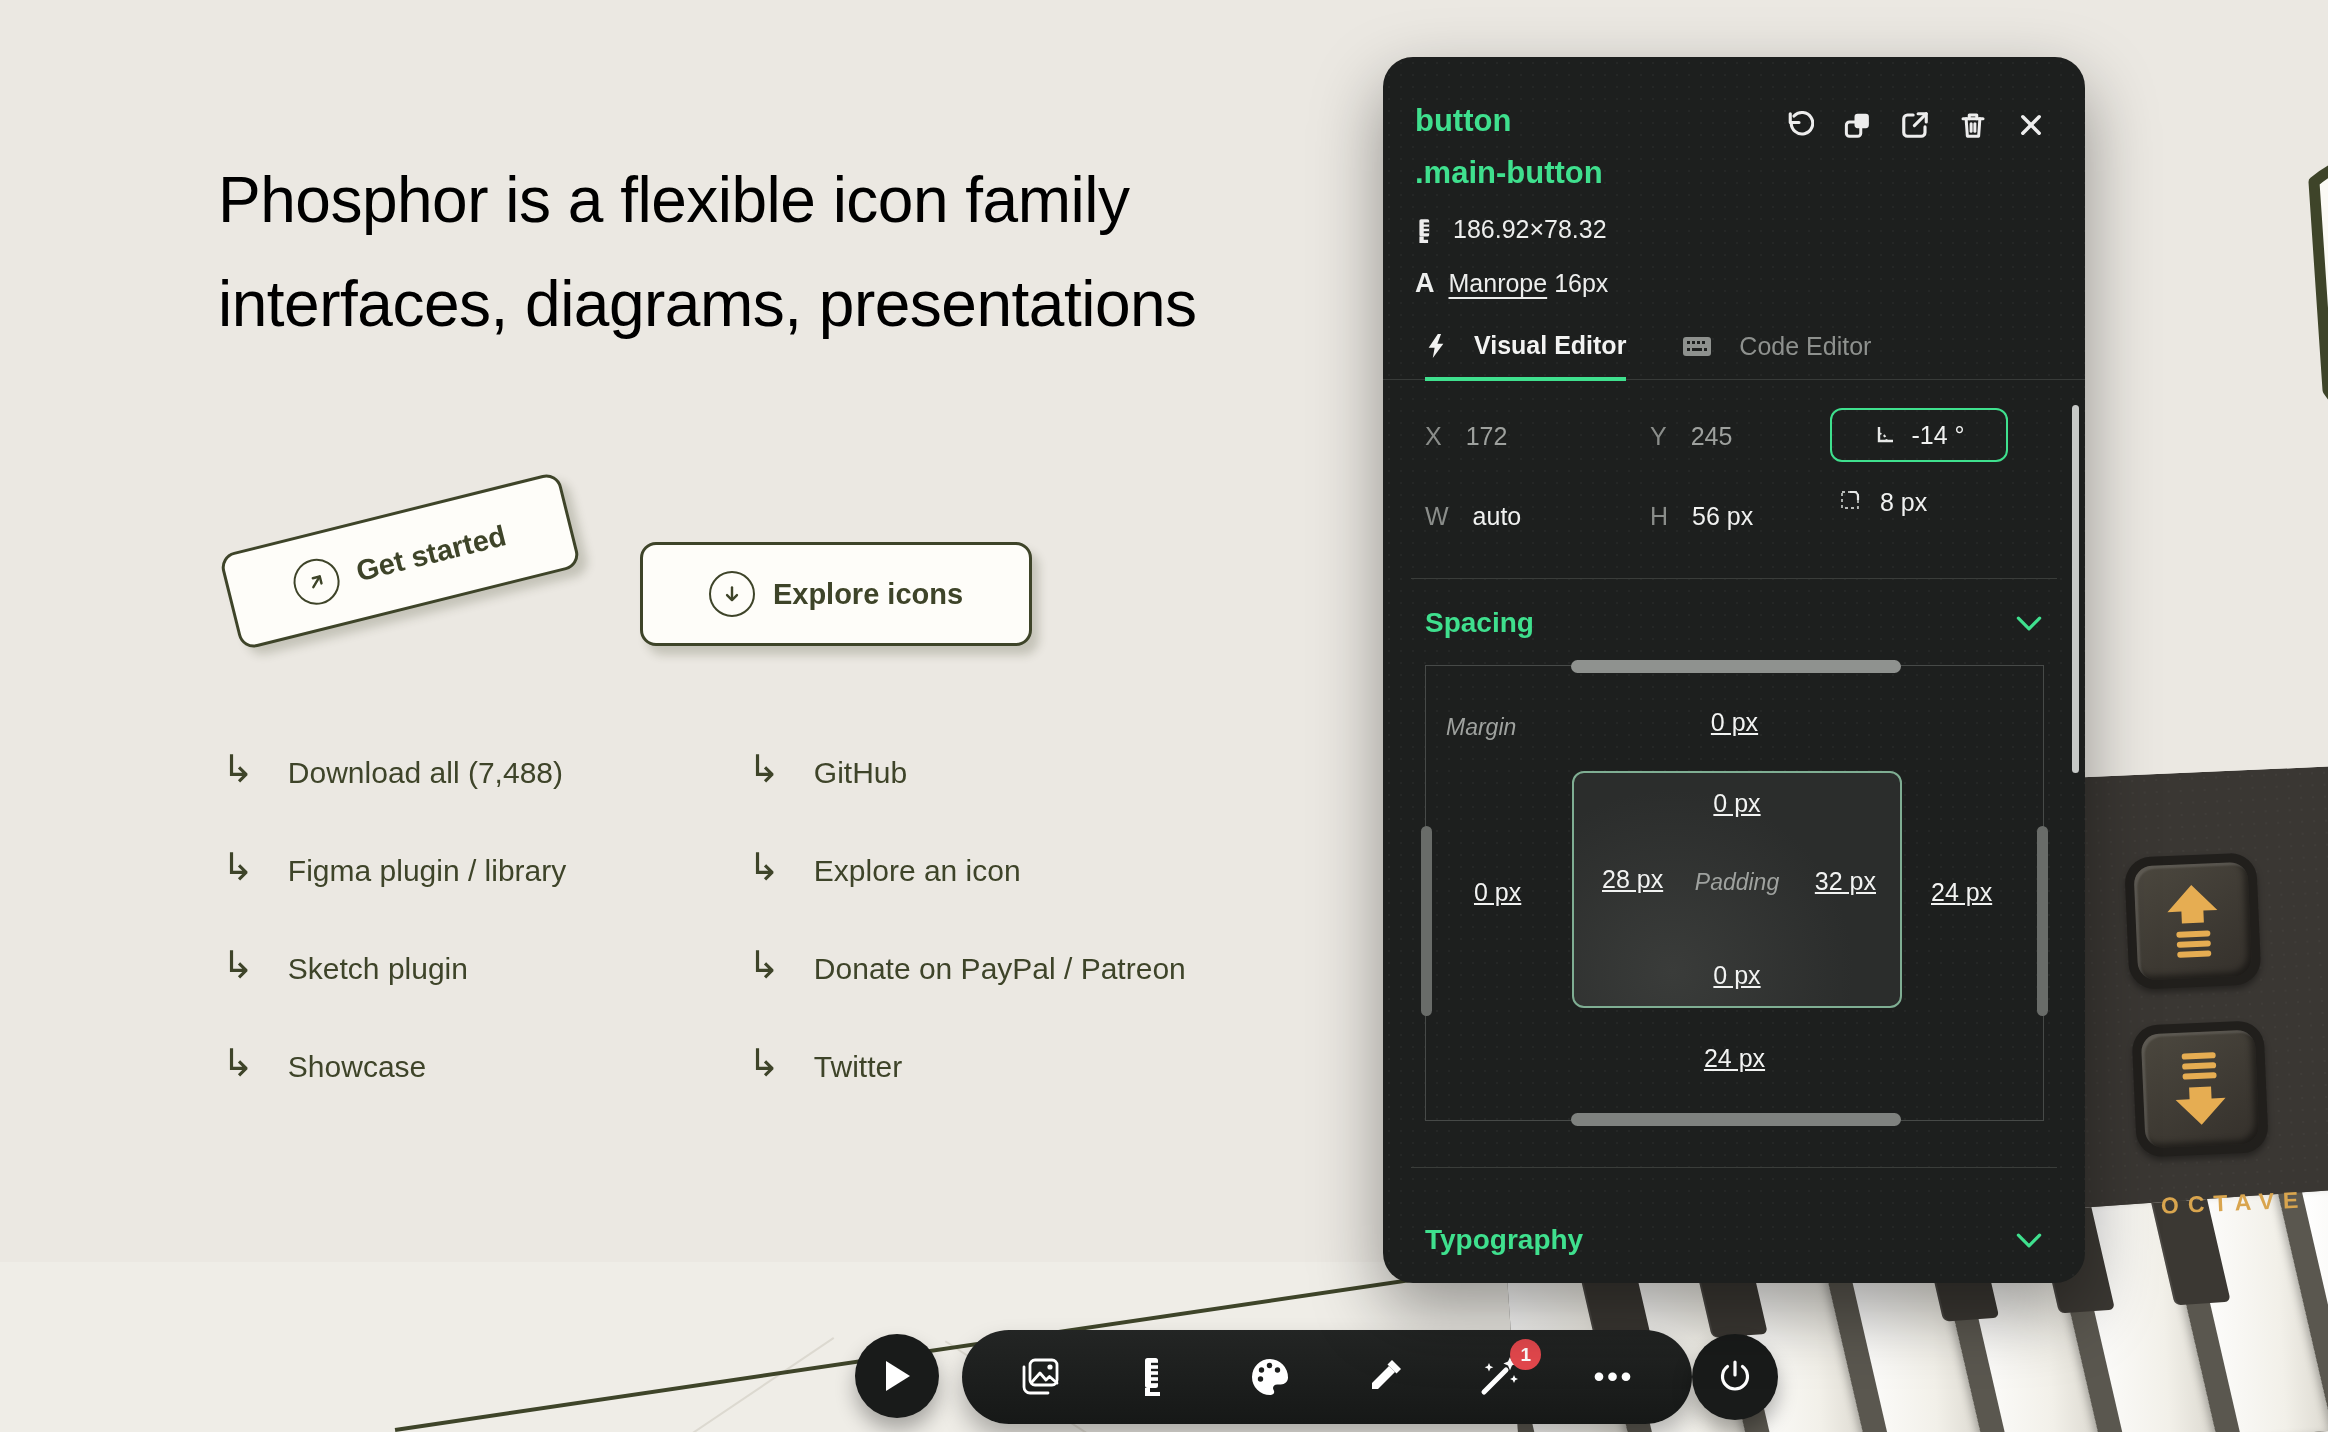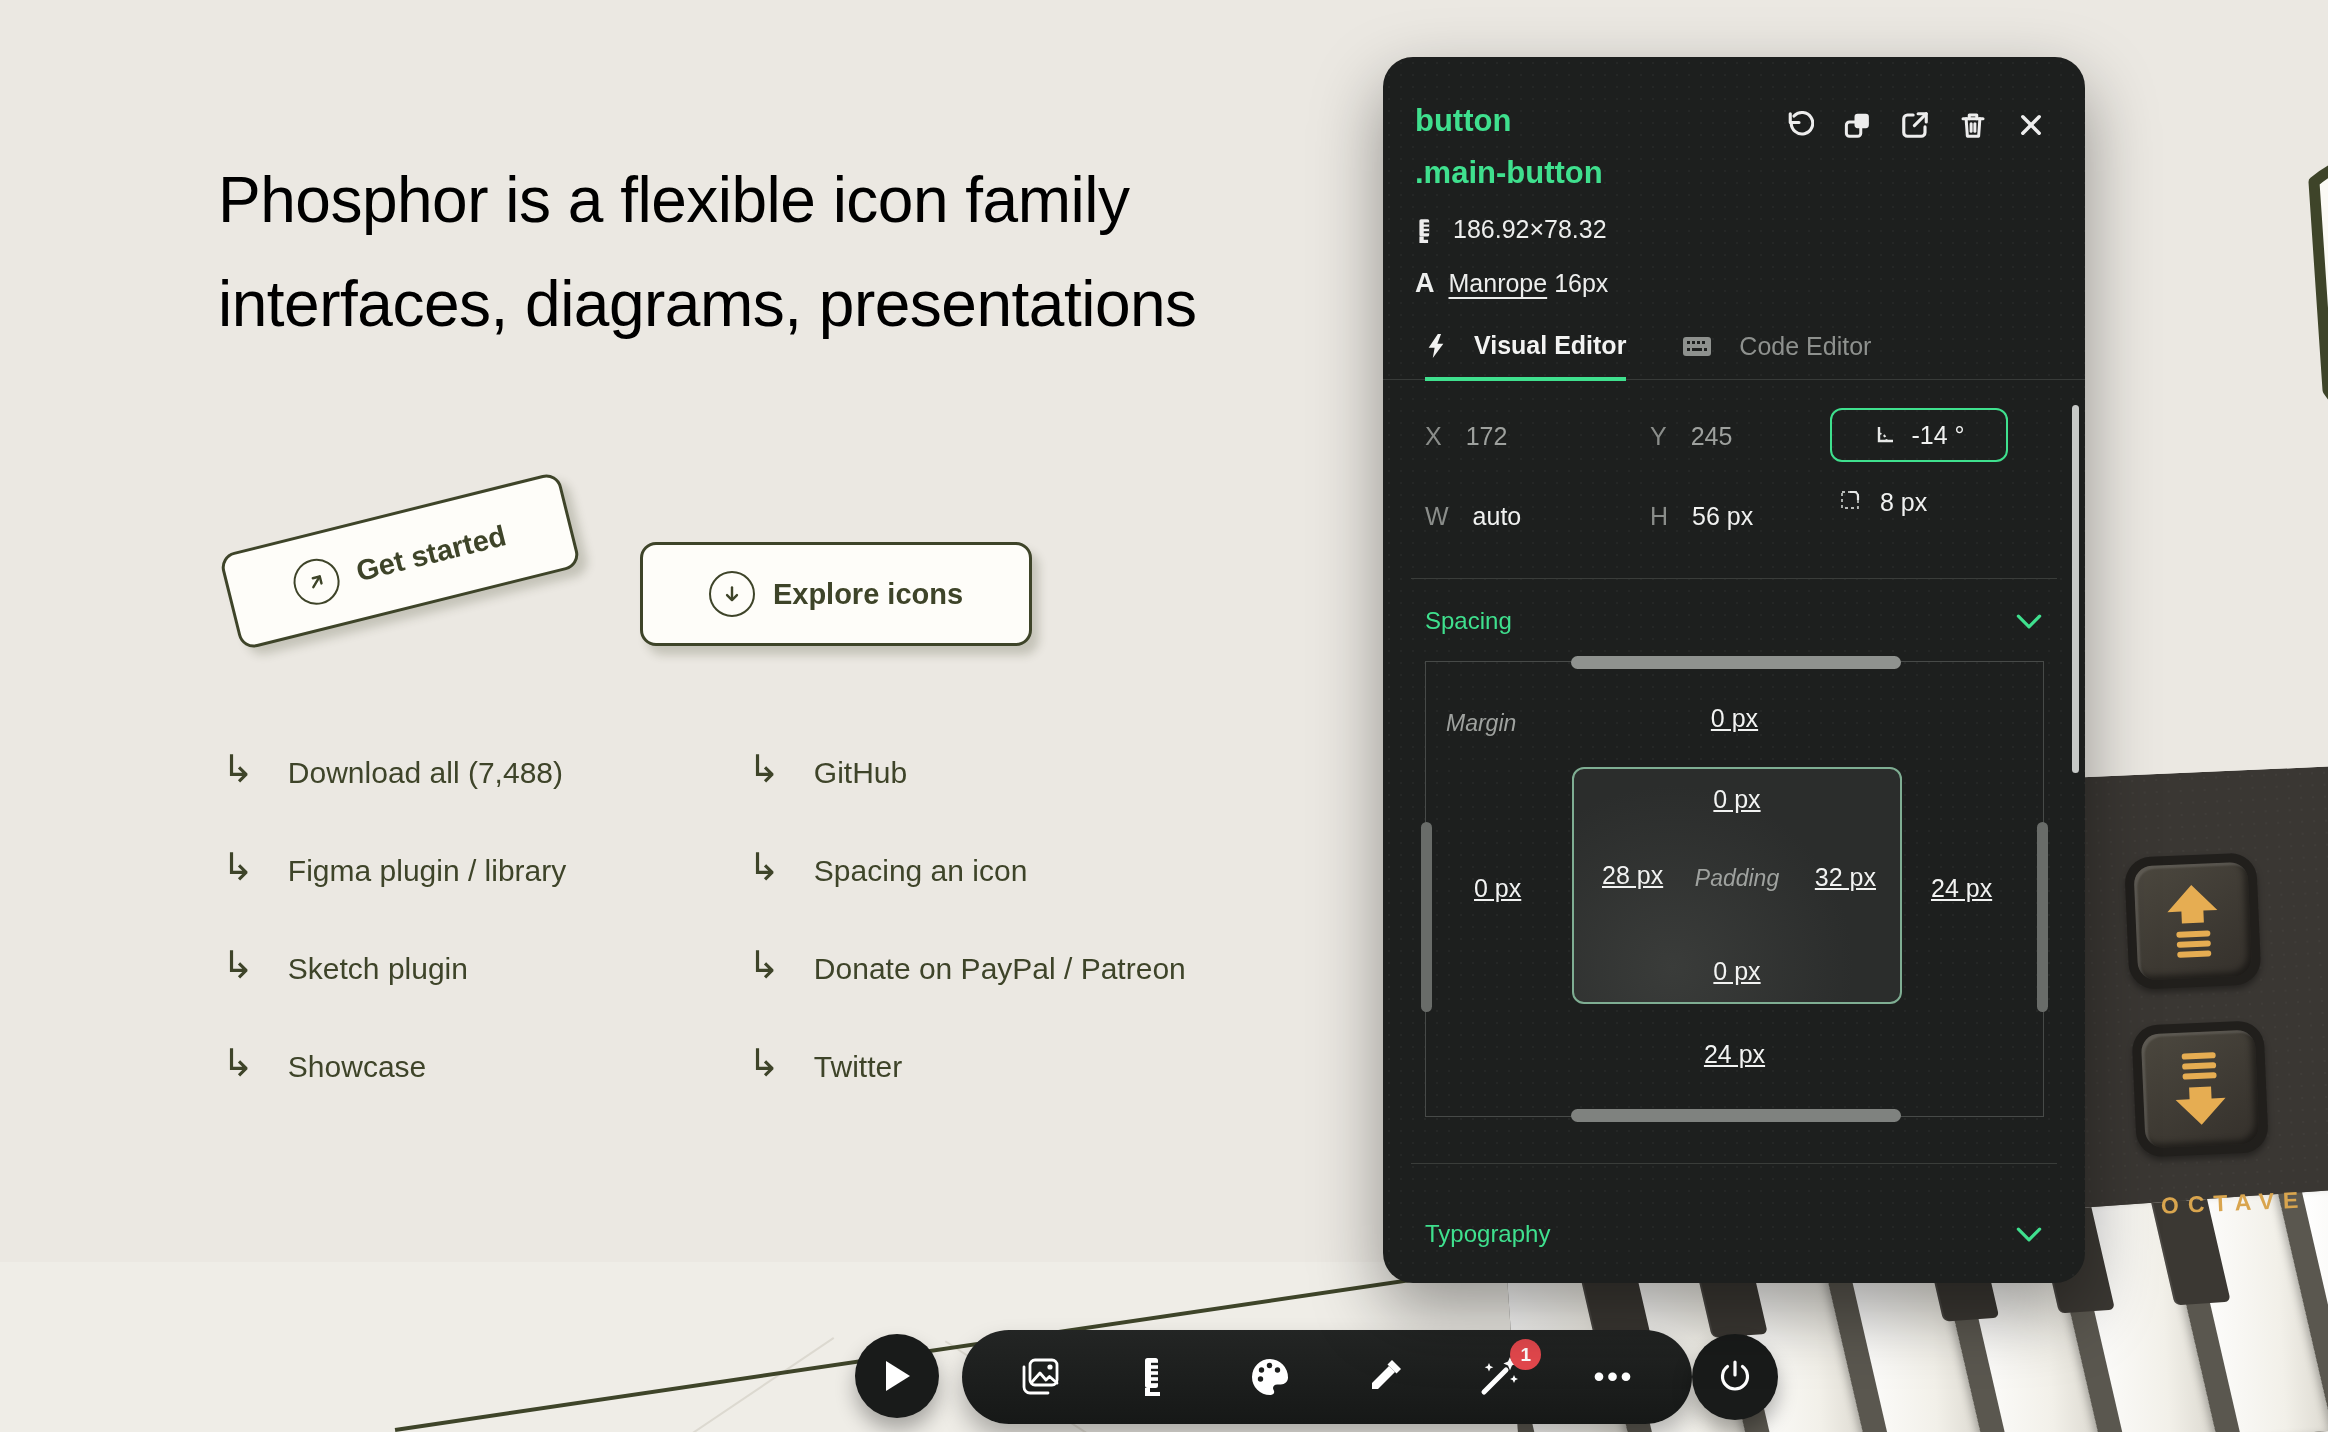--- a/index.html
+++ b/index.html
@@ -88,21 +88,21 @@
   .frow + .frow{margin-top:24px;}
   .fcell{position:absolute;top:0;height:56px;display:flex;align-items:center;gap:24px;font-size:25px;}
   .flabel{color:#8A8D8A;}
   .fval-dim{color:#9EA19E;}
   .fval{color:#F0F1F0;}
   .angle-box{position:absolute;left:405px;top:0;width:178px;height:54px;border:2px solid #3FE08E;border-radius:12px;
     display:flex;align-items:center;justify-content:center;gap:14px;color:#F0F1F0;font-size:25px;cursor:text;}
   .radius-cell{position:absolute;left:413px;top:0;height:56px;display:flex;align-items:flex-start;gap:18px;font-size:25px;color:#F0F1F0;}
   .p-div{height:1px;background:#3A3D3A;margin:0 28px;}
   .p-sec{display:flex;align-items:center;justify-content:space-between;padding:0 42px;margin-top:28px;cursor:pointer;}
-  .p-sec .sec-title{color:#3FE08E;font-size:24px;font-weight:400;}
+  .p-sec .sec-title{color:#3FE08E;font-size:28px;font-weight:700;}
 
   .boxmodel{position:relative;margin:26px 42px 0;width:619px;height:456px;border:1px solid #474A48;}
   .bm-label{position:absolute;font-style:italic;color:#9FA29F;font-size:23px;}
   .bm-val{position:absolute;color:#F2F3F2;font-size:25px;white-space:nowrap;text-decoration:underline;}
   .pad-box{position:absolute;left:146px;top:105px;width:330px;height:237px;border:2px solid #7FAE93;border-radius:12px;
     background:radial-gradient(circle at 30% 85%,#3A3C3A 0%,#2B2D2C 60%);}
   .handle-h{position:absolute;left:145px;width:330px;height:13px;border-radius:7px;background:#8F928F;cursor:ns-resize;}
   .handle-v{position:absolute;width:11px;height:190px;border-radius:6px;background:#696C69;top:160px;cursor:ew-resize;}
   .p-typo{margin-top:56px;}
   .p-scroll{position:absolute;right:6px;top:348px;width:7px;height:368px;border-radius:4px;background:#D5D7D5;opacity:.92;}
@@ -159,21 +159,21 @@
   <div class="link-row" style="left:222px;top:1050px;">
     <span class="link-arrow">↳</span>
     <span class="link-label">Showcase</span>
   </div>
   <div class="link-row" style="left:748px;top:756px;">
     <span class="link-arrow">↳</span>
     <span class="link-label">GitHub</span>
   </div>
   <div class="link-row" style="left:748px;top:854px;">
     <span class="link-arrow">↳</span>
-    <span class="link-label">Spacing an icon</span>
+    <span class="link-label">Explore an icon</span>
   </div>
   <div class="link-row" style="left:748px;top:952px;">
     <span class="link-arrow">↳</span>
     <span class="link-label">Donate on PayPal / Patreon</span>
   </div>
   <div class="link-row" style="left:748px;top:1050px;">
     <span class="link-arrow">↳</span>
     <span class="link-label">Twitter</span>
   </div>
 

